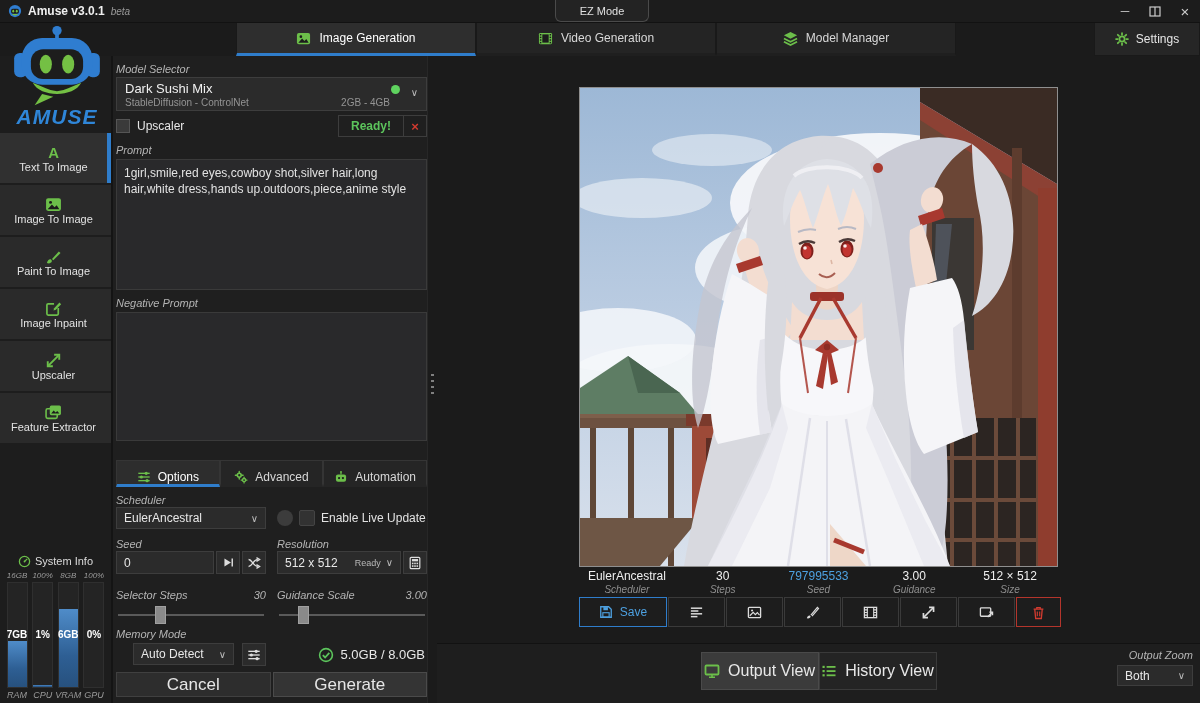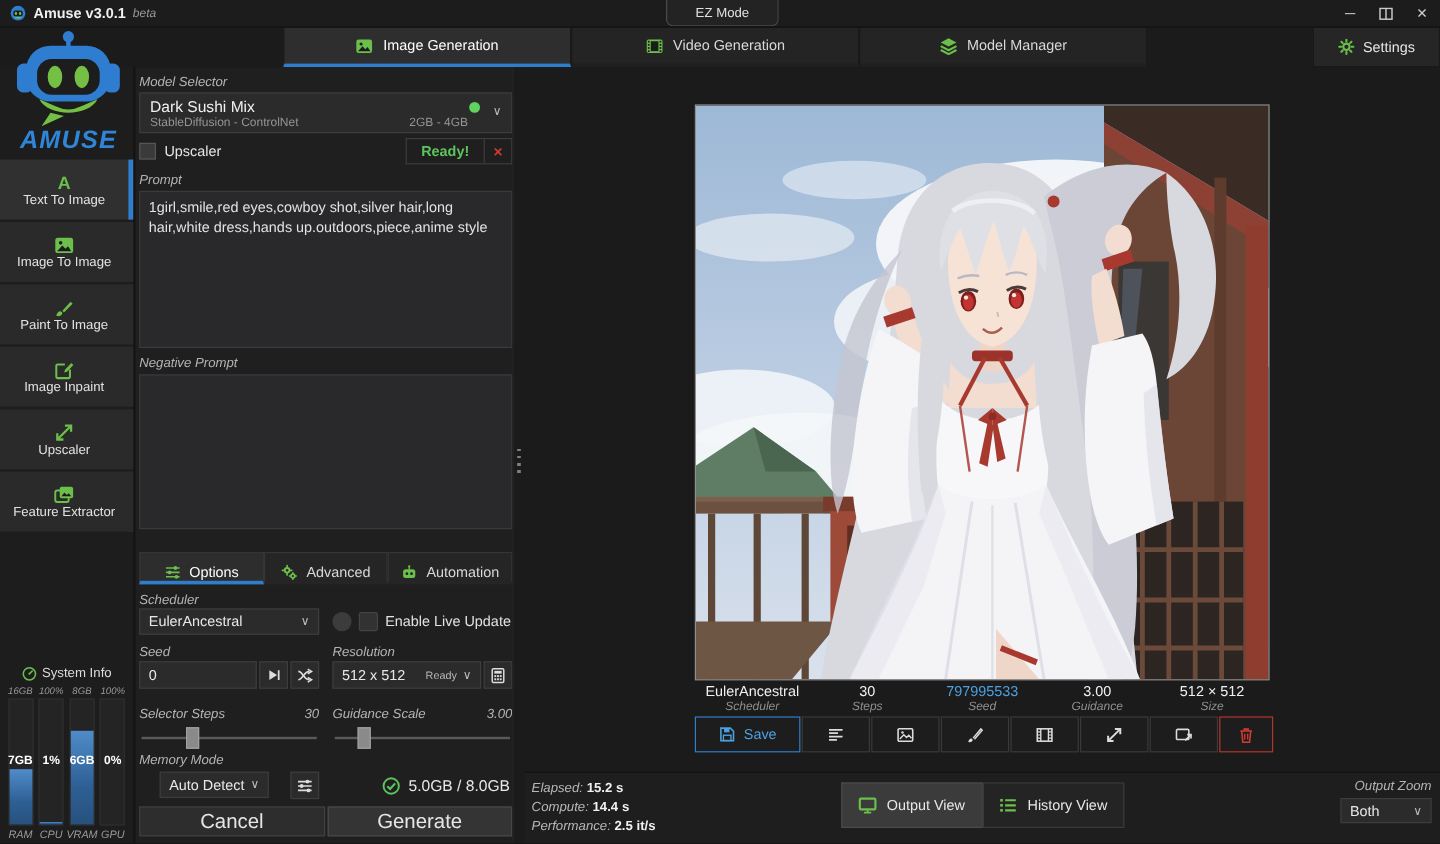--- a/index.html
+++ b/index.html
@@ -89,21 +89,21 @@
   .sqbtn{width:24px;display:flex;align-items:center;justify-content:center;color:#dddddd;box-sizing:border-box;}
   .resbox{flex:1;display:flex;align-items:center;padding:0 7px;box-sizing:border-box;font-size:12px;color:#e8e8e8;gap:5px;}
   .resbox .mode{margin-left:auto;font-size:9px;color:#b8b8b8;}
   .resbox .chev{font-size:10px;color:#bbbbbb;}
   .lblrow{display:flex;justify-content:space-between;align-items:flex-end;height:15px;margin-top:7px;}
   .slider{position:relative;height:18px;margin-top:4px;}
   .slider .track{position:absolute;left:2px;right:2px;top:8px;height:2px;background:#5a5a5a;}
   .slider .thumb{position:absolute;top:0;width:11px;height:18px;background:#8a8a8a;border:1px solid #a0a0a0;box-sizing:border-box;}
   .spacer{flex:1;}
   .memrow{display:grid;grid-template-columns:150px 150px;column-gap:11px;margin-top:2px;}
-  .memgrp{display:flex;gap:18px;height:23px;padding-left:17px;}
+  .memgrp{display:flex;gap:8px;height:23px;padding-left:17px;}
   .vram{display:flex;align-items:center;justify-content:flex-end;gap:6px;font-size:13px;color:#e8e8e8;padding-right:2px;}
   .btnrow{display:flex;gap:2px;margin-top:6px;height:25px;}
   .pbtn{flex:1;display:flex;align-items:center;justify-content:center;font-size:17px;color:#e6e6e6;
         background:#2d2d2d;border:1px solid #404040;box-sizing:border-box;}
   .pbtn.primary{background:#343434;border:1px solid #4a4a4a;}
 
   
   .splitter{width:9px;background:#1b1b1b;border-left:1px solid #272727;position:relative;}
   .splitthumb{position:absolute;left:3px;top:318px;width:3px;height:24px;
               background:repeating-linear-gradient(180deg,#808080 0 2px,transparent 2px 6px);}
@@ -122,21 +122,21 @@
   .act.save{width:88px;gap:7px;border-color:#2f7dcb;color:#4da0e0;font-size:12px;}
   .act.mid{width:57px;}
   .act.del{width:45px;border-color:#b4352c;color:#d23b30;}
 
   .bottombar{position:absolute;left:0;bottom:0;width:100%;height:59px;background:#1e1e1e;border-top:1px solid #121212;}
   .stats{position:absolute;left:6px;top:5px;font-size:11px;line-height:16px;}
   .stats .sl{font-style:italic;color:#b8b8b8;}
   .stats .sv{font-weight:bold;color:#f0f0f0;}
   .viewbtns{position:absolute;left:50%;top:8px;transform:translateX(-50%);display:flex;}
   .viewbtn{width:118px;height:38px;box-sizing:border-box;display:flex;align-items:center;justify-content:center;gap:8px;
-           background:#242424;border:1px solid #3a3a3a;color:#e8e8e8;font-size:12px;}
+           background:#242424;border:1px solid #3a3a3a;color:#e8e8e8;font-size:16px;}
   .viewbtn.active{background:#3b3b3b;border:1px solid #4a4a4a;}
   .outzoom{position:absolute;right:7px;top:4px;width:76px;}
   .outzoom .slabel{text-align:right;}
   .outzoom .dd{margin-top:3px;height:21px;}
 
   .ic{flex:none;}
   .green{color:#6cbf4a;}
 </style>
 </head>
 <body>
@@ -809,25 +809,20 @@
             </svg>
           </div>
         <div class="act del">
             <svg class="ic" width="15" height="15">
               <use href="#i-trash"></use>
             </svg>
           </div>
       </div>
 
       <div class="bottombar">
-        <div class="stats">
-          <div><span class="sl">Elapsed:</span> <span class="sv">15.2 s</span></div>
-          <div><span class="sl">Compute:</span> <span class="sv">14.4 s</span></div>
-          <div><span class="sl">Performance:</span> <span class="sv">2.5 it/s</span></div>
-        </div>
         <div class="viewbtns">
           <div class="viewbtn active">
             <svg class="ic green" width="16" height="16">
                 <use href="#i-monitor"></use>
               </svg>
             <span>Output View</span>
           </div>
           <div class="viewbtn">
             <svg class="ic green" width="16" height="16">
                 <use href="#i-list"></use>

